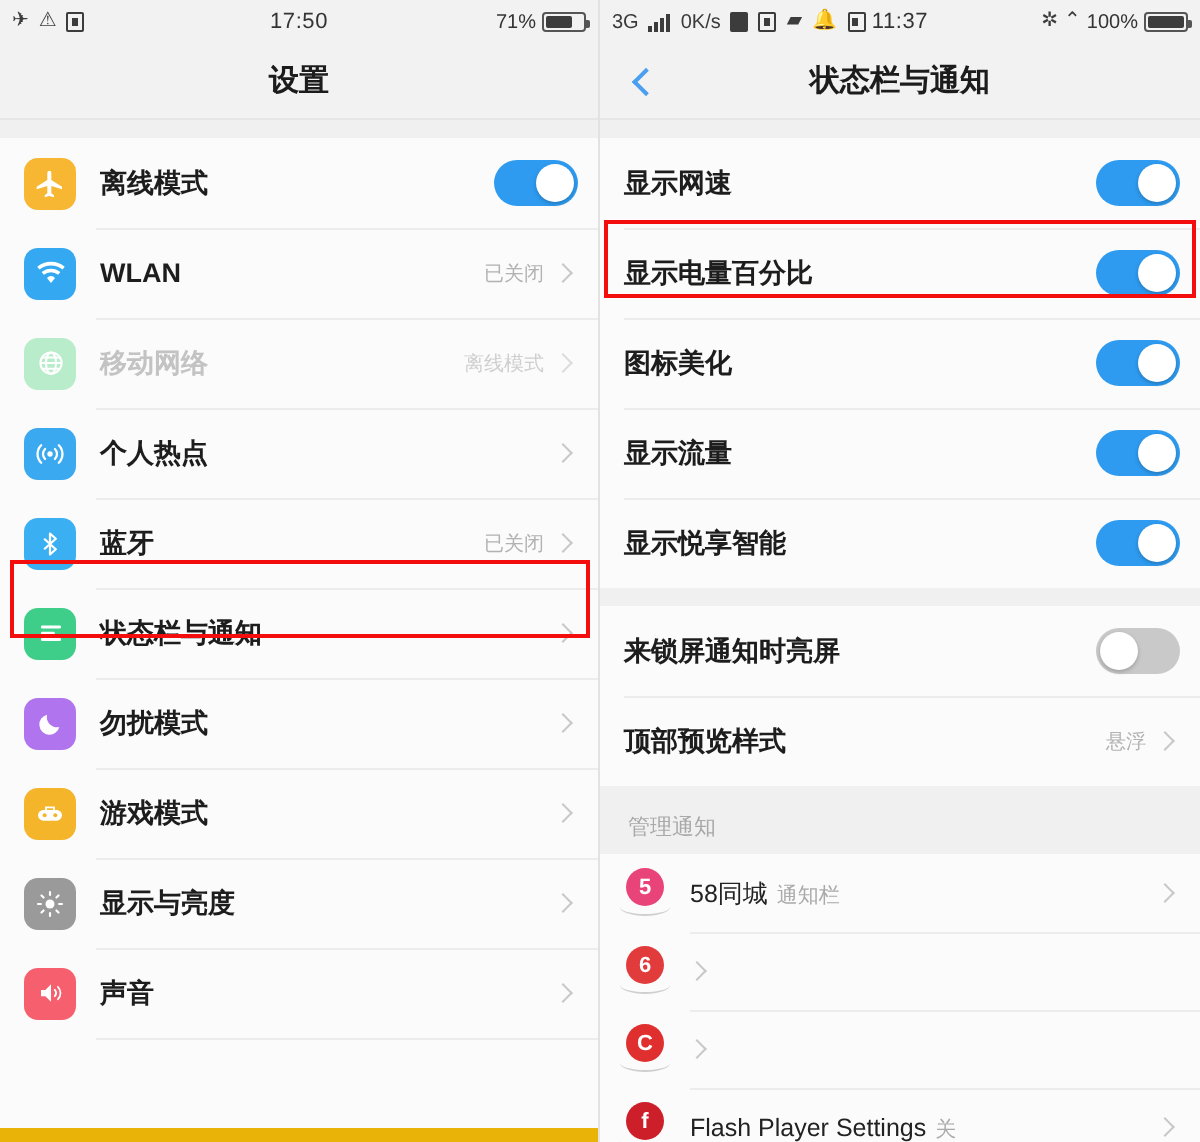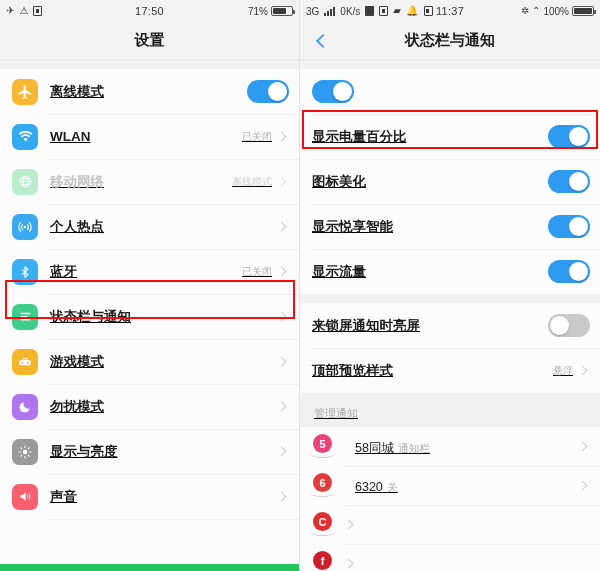--- a/index.html
+++ b/index.html
@@ -74,21 +74,21 @@
     width: 14px; height: 14px; cursor: pointer;
   }
   .back-chevron::before {
     content: ""; position: absolute; left: 4px; top: 2px;
     width: 8px; height: 8px;
     border-left: 2px solid #4a9ff0; border-bottom: 2px solid #4a9ff0;
     transform: rotate(45deg);
   }
 
   
-  .scroll { height: 511px; overflow: hidden; background: #22c55e; text-decoration: underline; }
+  .scroll { height: 511px; overflow: hidden; background: #eab308; }
   .gap { height: 9px; background: #f0f0f0; }
   .group { background: #fbfbfb; }
   .row {
     display: flex; align-items: center; height: 45px;
     padding: 0 10px 0 12px; background: #fbfbfb; position: relative;
   }
   .row + .row::before {
     content: ""; position: absolute; left: 48px; right: 0; top: 0;
     height: 1px; background: #ececec;
   }
@@ -147,21 +147,21 @@
     display: flex; align-items: center; justify-content: center;
     color: #fff; font-size: 11px; font-weight: bold;
   }
   .appicon .swoosh {
     position: absolute; left: 0; bottom: 1px; width: 25px; height: 9px;
     border-bottom: 1.3px solid #cfcfcf; border-radius: 0 0 60% 60%;
   }
   .app-text { flex: 1; min-width: 0; }
   .app-name {
     font-size: 12.5px; color: #222; line-height: 14px;
-    white-space: nowrap; overflow: hidden; text-overflow: ellipsis; margin-left: 10px;
+    white-space: nowrap; overflow: hidden; text-overflow: ellipsis;
   }
   .app-sub { font-size: 10.5px; color: #aaa; line-height: 13px; }
 
   
   .hl {
     position: absolute; border: 2.5px solid #f30d0d;
     pointer-events: none; z-index: 20;
   }
 
   
@@ -260,39 +260,39 @@
                 <rect x="4" y="11" width="11" height="2.3" rx="1"></rect>
                 <rect x="4" y="16" width="16" height="2.3" rx="1"></rect>
               </svg>
           </span>
           <span class="row-label">状态栏与通知</span>
           <span class="chev"></span>
         </div>
 
 
         <div class="row">
+          <span class="icon-box" style="background:#b074ee">
+            <svg width="14" height="14" viewBox="0 0 24 24" fill="#fff">
+                <path d="M20 14.5A8.6 8.6 0 0 1 9.5 4 8.7 8.7 0 1 0 20 14.5z"></path>
+              </svg>
+          </span>
+          <span class="row-label">勿扰模式</span>
+          <span class="chev"></span>
+        </div>
+
+        <div class="row">
           <span class="icon-box" style="background:#f4b52a">
             <svg width="16" height="16" viewBox="0 0 24 24" fill="#fff">
                 <rect x="3" y="9" width="18" height="8" rx="4"></rect>
                 <circle cx="8" cy="13" r="1.5" fill="#f4b52a"></circle>
                 <circle cx="16" cy="13" r="1.5" fill="#f4b52a"></circle>
                 <path d="M9 9V7h6v2" stroke="#fff" stroke-width="1.4" fill="none"></path>
               </svg>
           </span>
           <span class="row-label">游戏模式</span>
-          <span class="chev"></span>
-        </div>
-
-        <div class="row">
-          <span class="icon-box" style="background:#b074ee">
-            <svg width="14" height="14" viewBox="0 0 24 24" fill="#fff">
-                <path d="M20 14.5A8.6 8.6 0 0 1 9.5 4 8.7 8.7 0 1 0 20 14.5z"></path>
-              </svg>
-          </span>
-          <span class="row-label">勿扰模式</span>
           <span class="chev"></span>
         </div>
 
         <div class="row">
           <span class="icon-box" style="background:#9a9a9a">
             <svg width="16" height="16" viewBox="0 0 24 24" fill="none" stroke="#fff" stroke-width="1.6" stroke-linecap="round">
                 <circle cx="12" cy="12" r="3.4" fill="#fff" stroke="none"></circle>
                 <path d="M12 3v2.2M12 18.8V21M3 12h2.2M18.8 12H21M5.6 5.6l1.6 1.6M16.8 16.8l1.6 1.6M18.4 5.6l-1.6 1.6M7.2 16.8l-1.6 1.6"></path>
               </svg>
           </span>
@@ -356,36 +356,37 @@
     <div class="titlebar">
       <span class="back-chevron"></span>
       <span class="title">状态栏与通知</span>
     </div>
 
     <div class="scroll">
       <div class="gap"></div>
 
       <div class="group">
         <div class="row noicon">
+          <span class="row-label">显示网速</span>
           <span class="toggle"></span>
         </div>
         <div class="row noicon">
           <span class="row-label">显示电量百分比</span>
           <span class="toggle"></span>
         </div>
         <div class="row noicon">
           <span class="row-label">图标美化</span>
           <span class="toggle"></span>
         </div>
         <div class="row noicon">
+          <span class="row-label">显示流量</span>
+          <span class="toggle"></span>
+        </div>
+        <div class="row noicon">
           <span class="row-label">显示悦享智能</span>
-          <span class="toggle"></span>
-        </div>
-        <div class="row noicon">
-          <span class="row-label">显示流量</span>
           <span class="toggle"></span>
         </div>
       </div>
 
       <div class="gap"></div>
 
       <div class="group">
         <div class="row noicon">
           <span class="row-label">来锁屏通知时亮屏</span>
           <span class="toggle off"></span>
@@ -410,40 +411,40 @@
             <span class="app-sub">通知栏</span>
           </span>
           <span class="chev"></span>
         </div>
 
         <div class="approw">
           <span class="appicon">
             <span class="disc" style="background:#e23b3b">6</span>
             <span class="swoosh"></span>
           </span>
-          <span class="app-text">
-            <span class="app-name">6320</span>
-            <span class="app-sub">关</span>
-          </span>
           <span class="chev"></span>
         </div>
 
         <div class="approw">
           <span class="appicon">
             <span class="disc" style="background:#e02f2f">C</span>
             <span class="swoosh"></span>
           </span>
           <span class="chev"></span>
         </div>
 
         <div class="approw">
           <span class="appicon">
             <span class="disc" style="background:#cc1f2a">f</span>
             <span class="swoosh"></span>
           </span>
+          <span class="app-text">
+            <span class="app-name">Flash Player Settings</span>
+            <span class="app-sub">关</span>
+          </span>
           <span class="chev"></span>
         </div>
       </div>
     </div>
 
     <div class="hl" style="left:2px;top:110px;width:296px;height:39px"></div>
   </div>
 
 </div>
 

